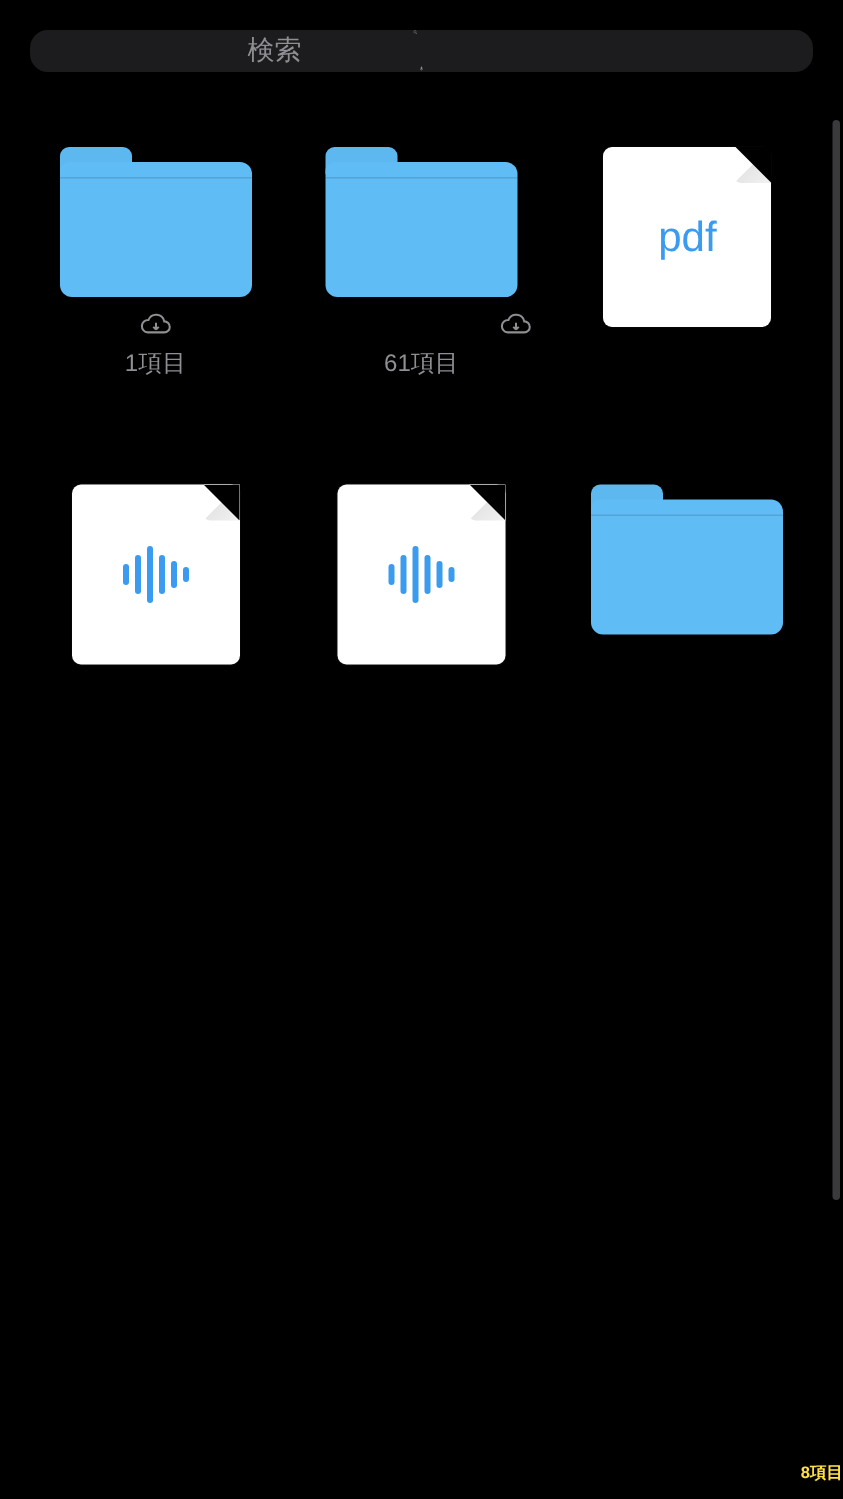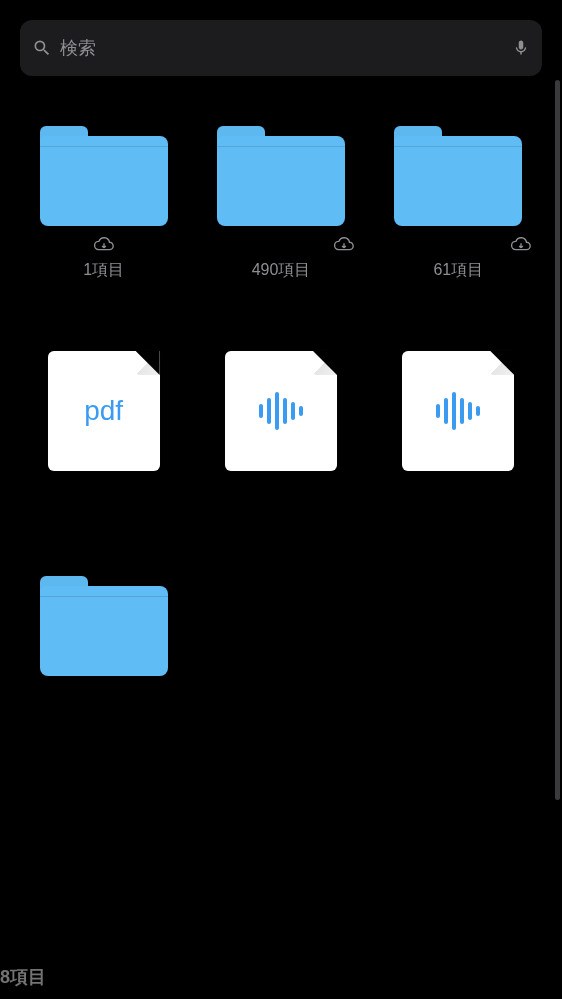--- a/index.html
+++ b/index.html
@@ -13,24 +13,25 @@
       background: #000;
       font-family: -apple-system, BlinkMacSystemFont, "Hiragino Sans", sans-serif;
       color: #fff;
       overflow: hidden;
       position: relative;
     }
     .search-bar {
       margin: 20px 20px 10px 20px;
       background: #1c1c1e;
       border-radius: 12px;
-      height: 56px;
+      height: 28px;
       display: flex;
       align-items: center;
       padding: 0 12px;
+      flex-direction: column;
     }
     .search-bar .search-icon-svg {
       width: 20px;
       height: 20px;
       fill: #8e8e93;
       margin-right: 8px;
     }
     .search-bar input {
       flex: 1;
       background: transparent;
@@ -185,25 +186,25 @@
       margin-top: 10px;
     }
     .item-folder.has-right-cloud .cloud-row {
       height: 18px;
     }
     .bottom-bar {
       position: absolute;
       bottom: 0;
       left: 0;
       right: 0;
-      text-align: left;
+      text-align: right;
       padding: 10px 0;
-      font-size: 18px;
+      font-size: 11px;
       font-weight: 600;
-      color: #737373;
+      color: #fde047;
     }
     .scrollbar-track {
       position: absolute;
       right: 2px;
       top: 80px;
       width: 5px;
       height: 880px;
     }
     .scrollbar-thumb {
       width: 5px;
@@ -237,37 +238,20 @@
         <div class="cloud-center">
           <svg class="cloud-svg" viewBox="0 0 24 18">
             <path d="M6 14h12a4 4 0 000-8 6 6 0 00-11.5-1A4.5 4.5 0 006 14z"></path>
             <path d="M12 7v5m0 0l-2-2m2 2l2-2"></path>
           </svg>
         </div>
         <div class="subtitle">1項目</div>
       </div>
     </div>
 
-    <div class="item item-folder has-right-cloud">
-      <div class="folder-icon">
-        <div class="folder-tab"></div>
-        <div class="folder-body"></div>
-      </div>
-      <div class="meta">
-        <div class="cloud-row">
-          <div class="cloud-icon-wrap">
-            <svg class="cloud-svg" viewBox="0 0 24 18">
-              <path d="M6 14h12a4 4 0 000-8 6 6 0 00-11.5-1A4.5 4.5 0 006 14z"></path>
-              <path d="M12 7v5m0 0l-2-2m2 2l2-2"></path>
-            </svg>
-          </div>
-        </div>
-        <div class="subtitle">490項目</div>
-      </div>
-    </div>
 
     <div class="item item-folder has-right-cloud">
       <div class="folder-icon">
         <div class="folder-tab"></div>
         <div class="folder-body"></div>
       </div>
       <div class="meta">
         <div class="cloud-row">
           <div class="cloud-icon-wrap">
             <svg class="cloud-svg" viewBox="0 0 24 18">

